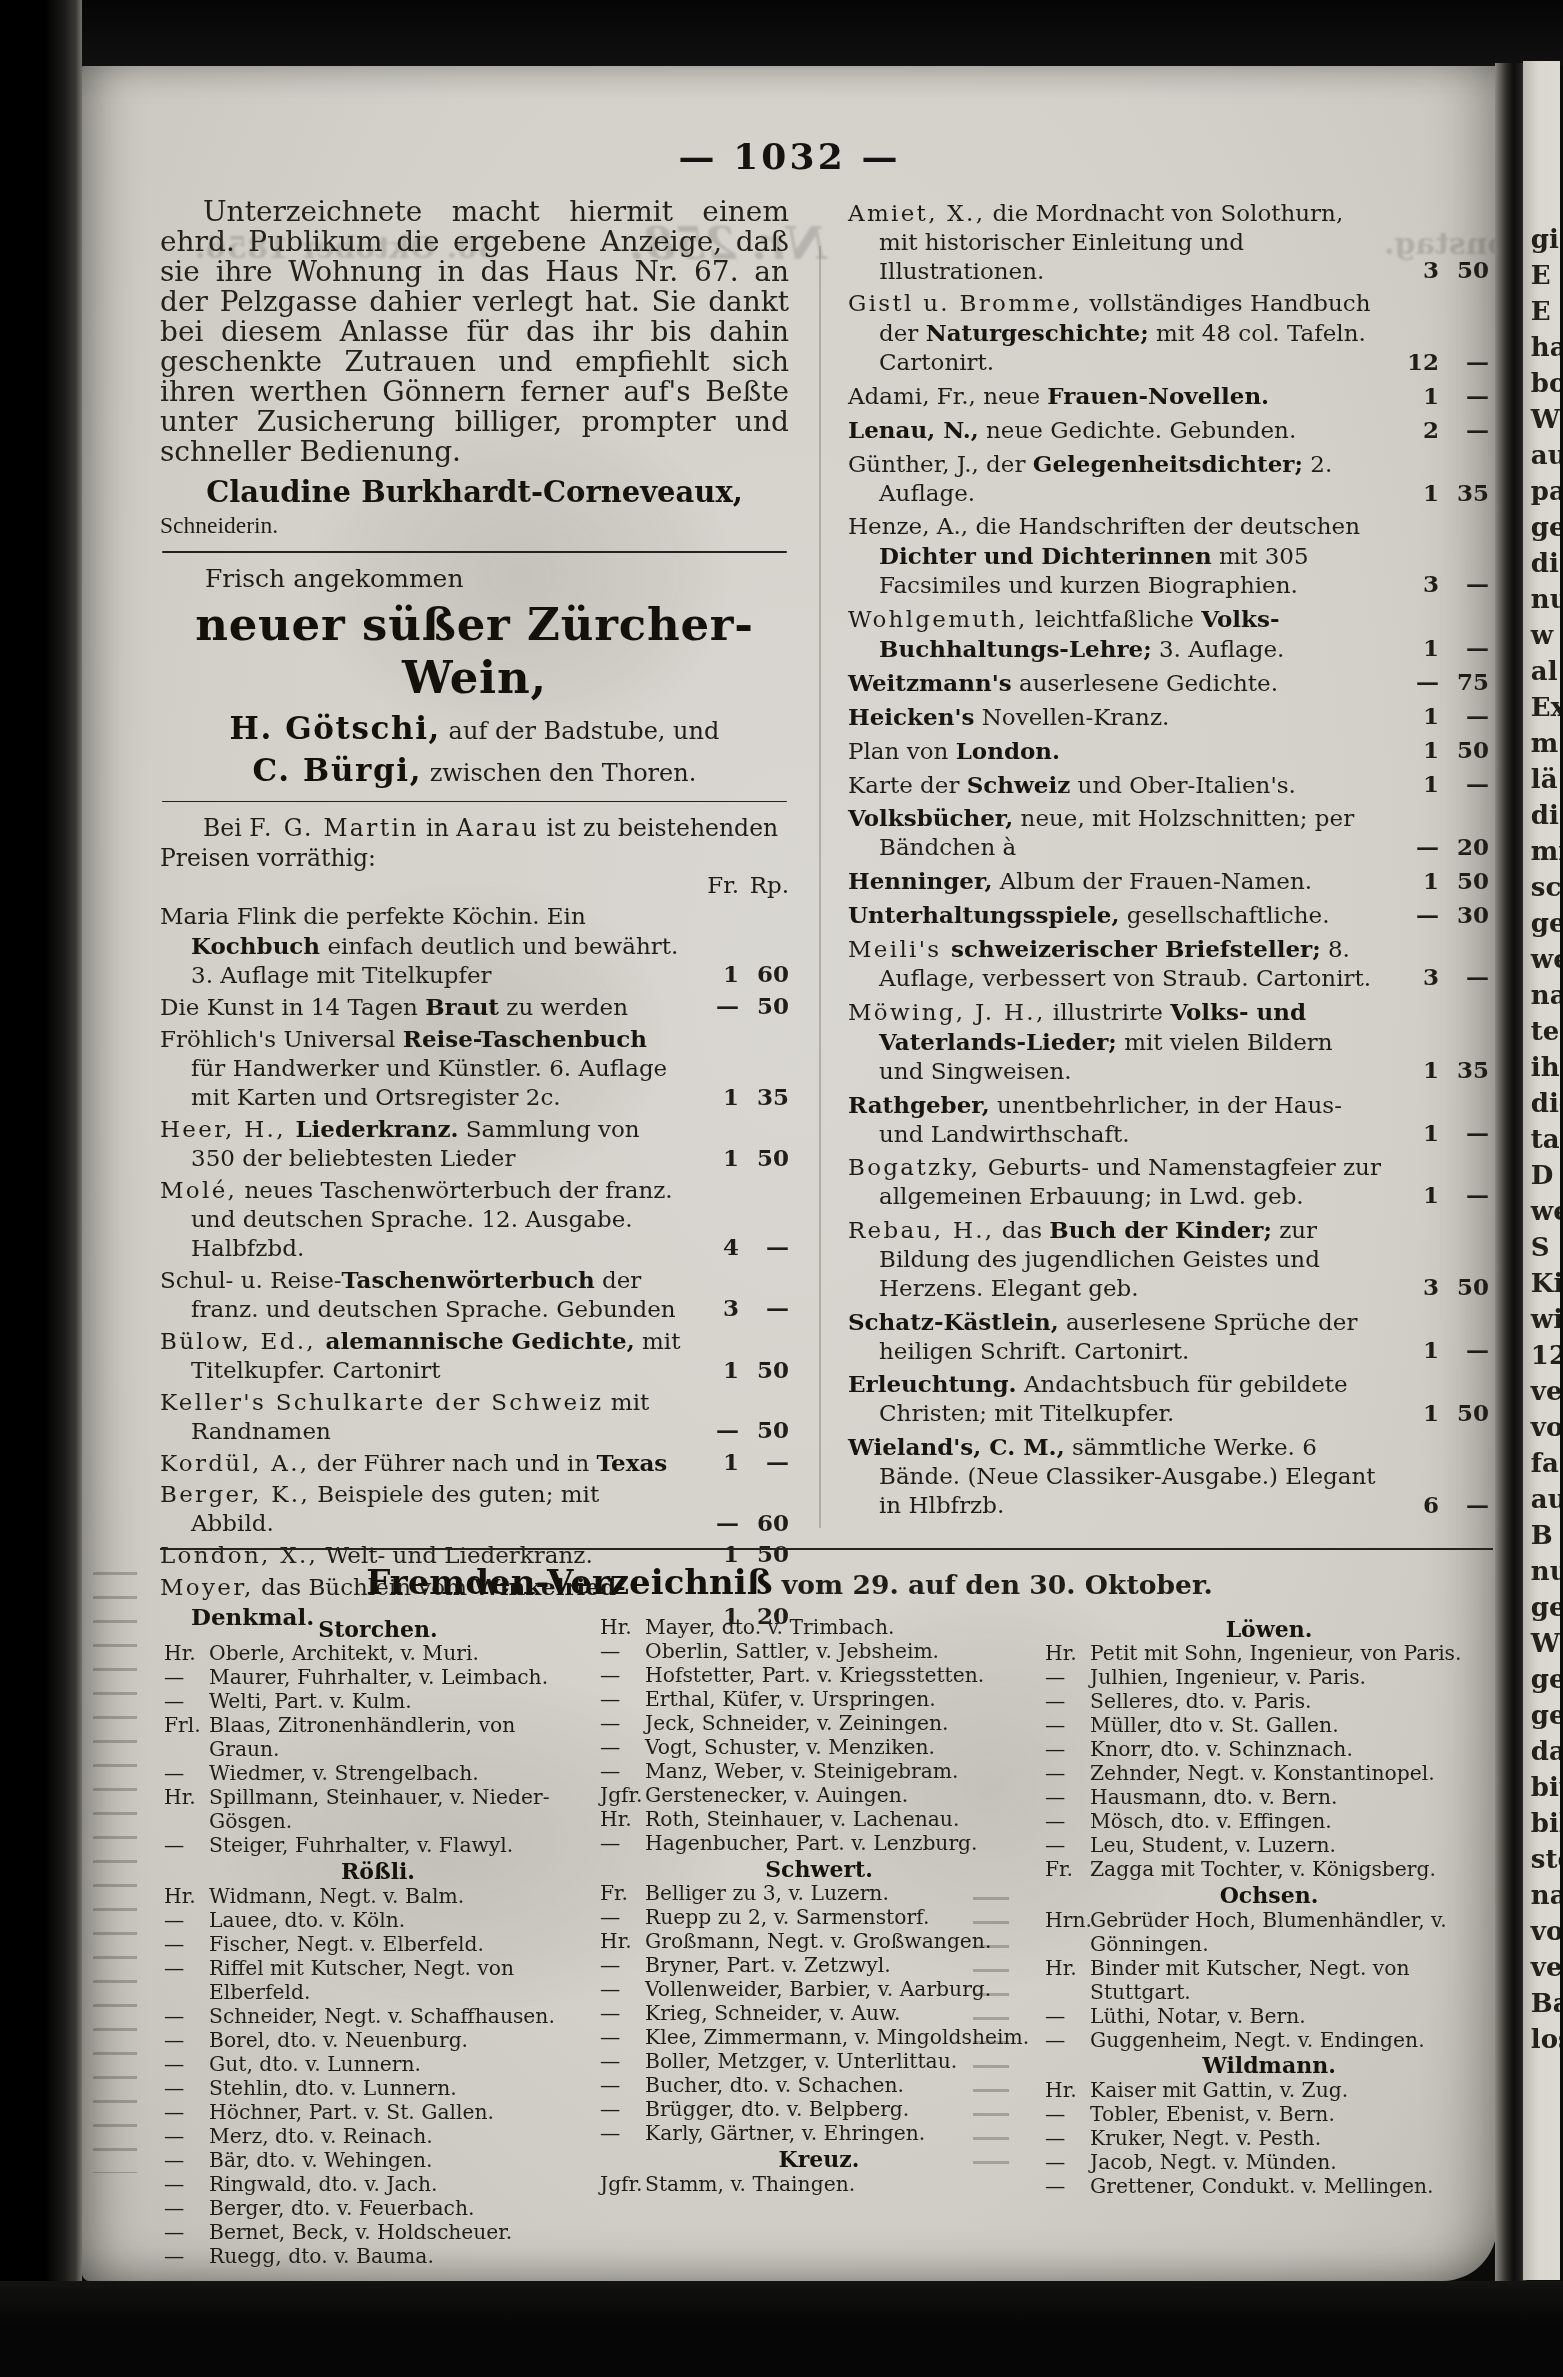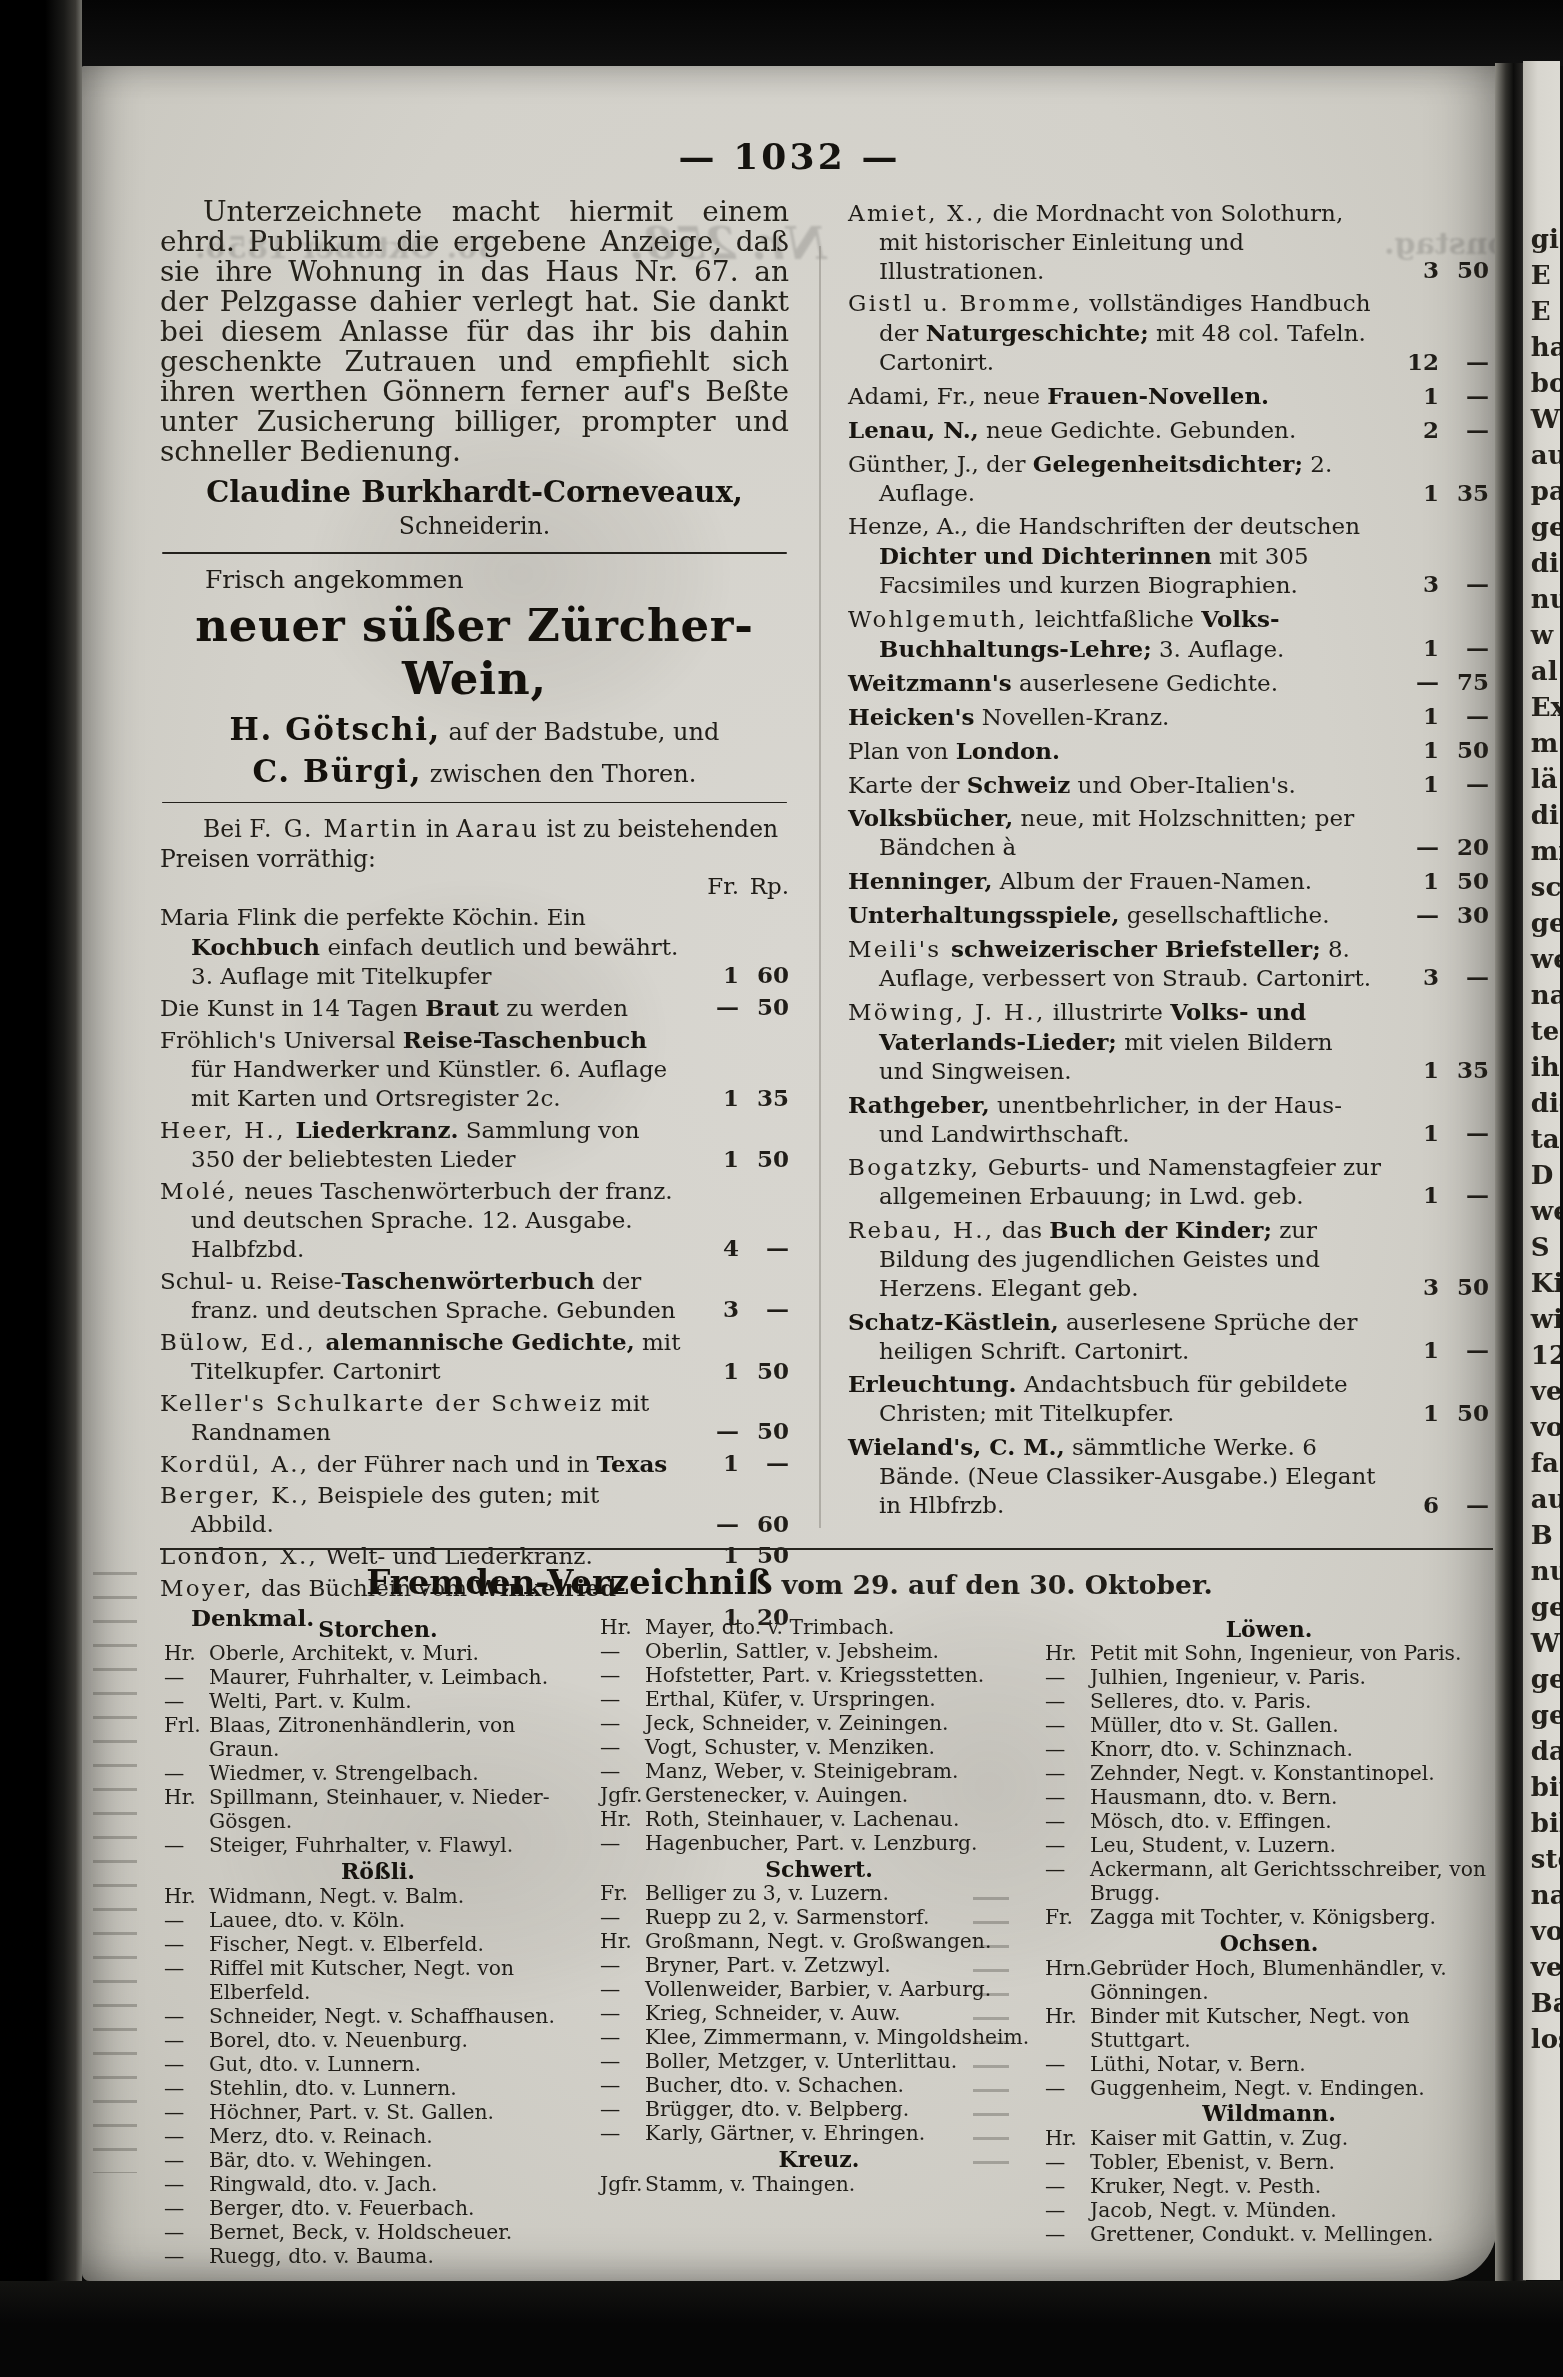--- a/index.html
+++ b/index.html
@@ -42,21 +42,21 @@
     radial-gradient(ellipse,#3a352c 0%,rgba(60,55,44,.4) 55%,transparent 75%);}
   .ghostdash{position:absolute;opacity:.30;filter:blur(0.5px);
     background:repeating-linear-gradient(to bottom,transparent 0 8.6px,#3c3a33 8.6px 11.7px,transparent 11.7px 24px);}
   .vghost{position:absolute;width:1.6px;background:#8f8d85;opacity:.55;}
   
   .adwrap{position:absolute;left:78px;top:131px;width:1333px;}
   .lcol{position:absolute;left:0;top:0;width:629px;}
   .rcol{position:absolute;left:688px;top:0;width:641px;}
   .notice{font-size:28px;line-height:30px;text-align:justify;text-indent:43px;}
   .sig{margin-top:7.8px;text-align:center;font-size:29px;font-weight:700;color:#16130e;}
-  .sigrole{text-align:center;font-size:23.5px;margin-top:3.1px;}
+  .sigrole{text-align:left;font-size:23.5px;margin-top:3.1px;font-family:Liberation Serif, serif;}
   .rule{height:1.6px;background:#23211c;margin:12.5px 1.6px 11px 1.6px;border-radius:1.6px;}
   .wine1{font-size:25px;padding-left:45px;}
   .wine2{text-align:center;font-size:45px;font-weight:700;color:#14110c;margin-top:4.7px;letter-spacing:0.8px;}
   .wine3{font-size:24px;margin-top:12.5px;}
   .wineSeller{text-align:center;font-size:24px;margin-top:6.3px;}
   .wineSeller .nm{font-size:31px;font-weight:700;letter-spacing:1.6px;color:#14110c;}
   .mintro{font-size:23.5px;line-height:30px;text-indent:43px;margin-top:1.6px;}
   .phead{position:relative;height:26.6px;font-size:21px;}
   .phead .price{bottom:1.6px;}
   .blist{margin-top:1.6px;}
@@ -335,21 +335,20 @@
           <div class="fhead">Löwen.</div>
           <div class="fentry"><span class="fpre">Hr.</span><span>Petit mit Sohn, Ingenieur, von Paris.</span></div>
           <div class="fentry"><span class="fpre">—</span><span>Julhien, Ingenieur, v. Paris.</span></div>
           <div class="fentry"><span class="fpre">—</span><span>Selleres, dto. v. Paris.</span></div>
           <div class="fentry"><span class="fpre">—</span><span>Müller, dto v. St. Gallen.</span></div>
           <div class="fentry"><span class="fpre">—</span><span>Knorr, dto. v. Schinznach.</span></div>
           <div class="fentry"><span class="fpre">—</span><span>Zehnder, Negt. v. Konstantinopel.</span></div>
           <div class="fentry"><span class="fpre">—</span><span>Hausmann, dto. v. Bern.</span></div>
           <div class="fentry"><span class="fpre">—</span><span>Mösch, dto. v. Effingen.</span></div>
           <div class="fentry"><span class="fpre">—</span><span>Leu, Student, v. Luzern.</span></div>
-          <div class="fentry"><span class="fpre">—</span><span>Ackermann, alt Gerichtsschreiber, von Brugg.</span></div>
           <div class="fentry"><span class="fpre">Fr.</span><span>Zagga mit Tochter, v. Königsberg.</span></div>
           <div class="fhead">Ochsen.</div>
           <div class="fentry"><span class="fpre">Hrn.</span><span>Gebrüder Hoch, Blumenhändler, v. Gönningen.</span></div>
           <div class="fentry"><span class="fpre">Hr.</span><span>Binder mit Kutscher, Negt. von Stuttgart.</span></div>
           <div class="fentry"><span class="fpre">—</span><span>Lüthi, Notar, v. Bern.</span></div>
           <div class="fentry"><span class="fpre">—</span><span>Guggenheim, Negt. v. Endingen.</span></div>
           <div class="fhead">Wildmann.</div>
           <div class="fentry"><span class="fpre">Hr.</span><span>Kaiser mit Gattin, v. Zug.</span></div>
           <div class="fentry"><span class="fpre">—</span><span>Tobler, Ebenist, v. Bern.</span></div>
           <div class="fentry"><span class="fpre">—</span><span>Kruker, Negt. v. Pesth.</span></div>

